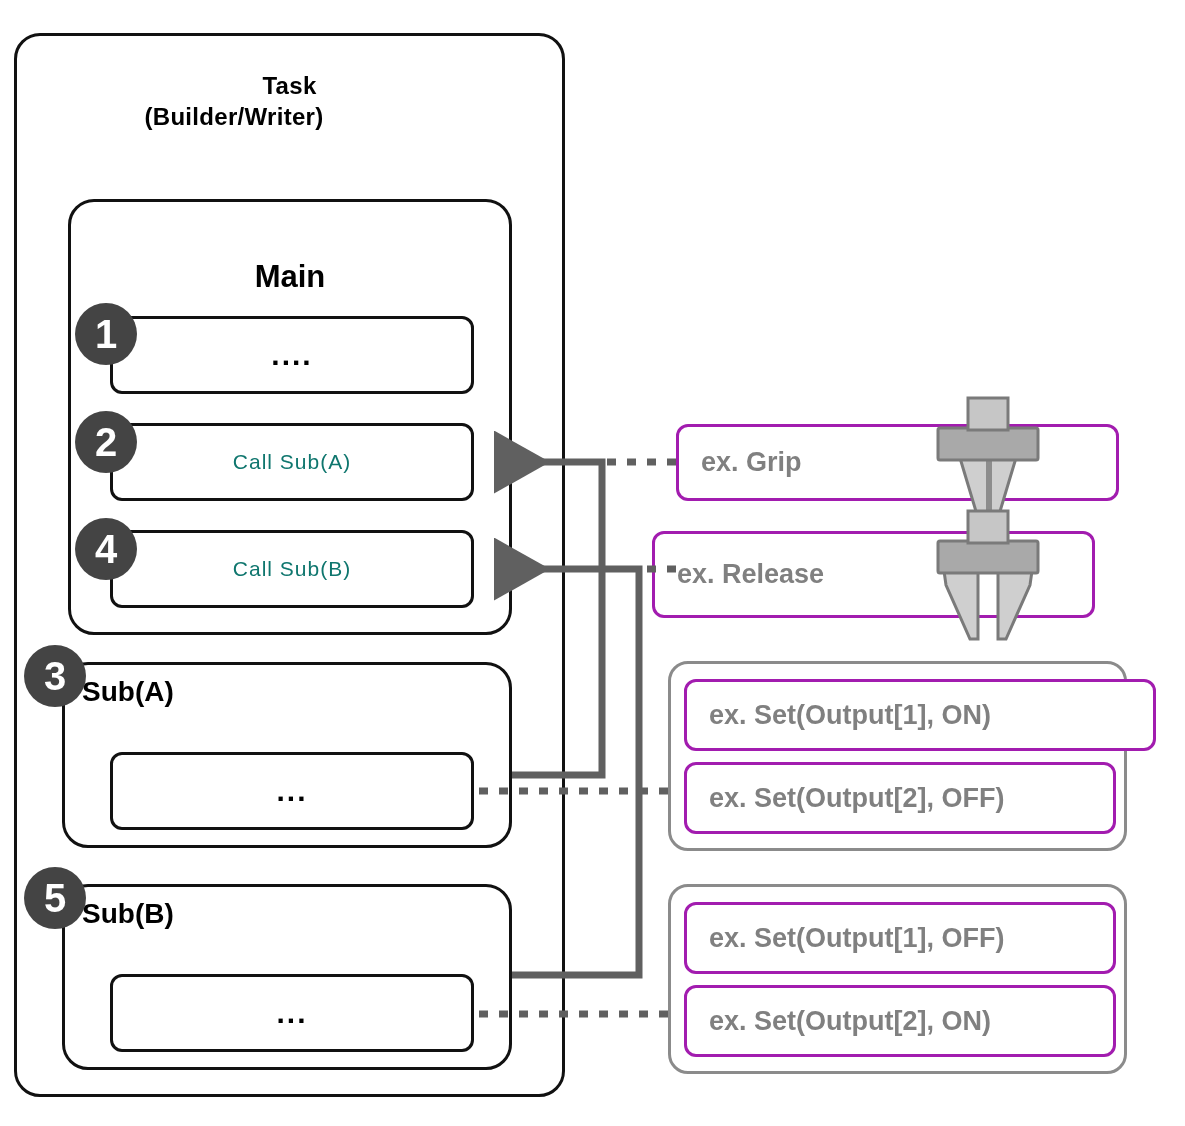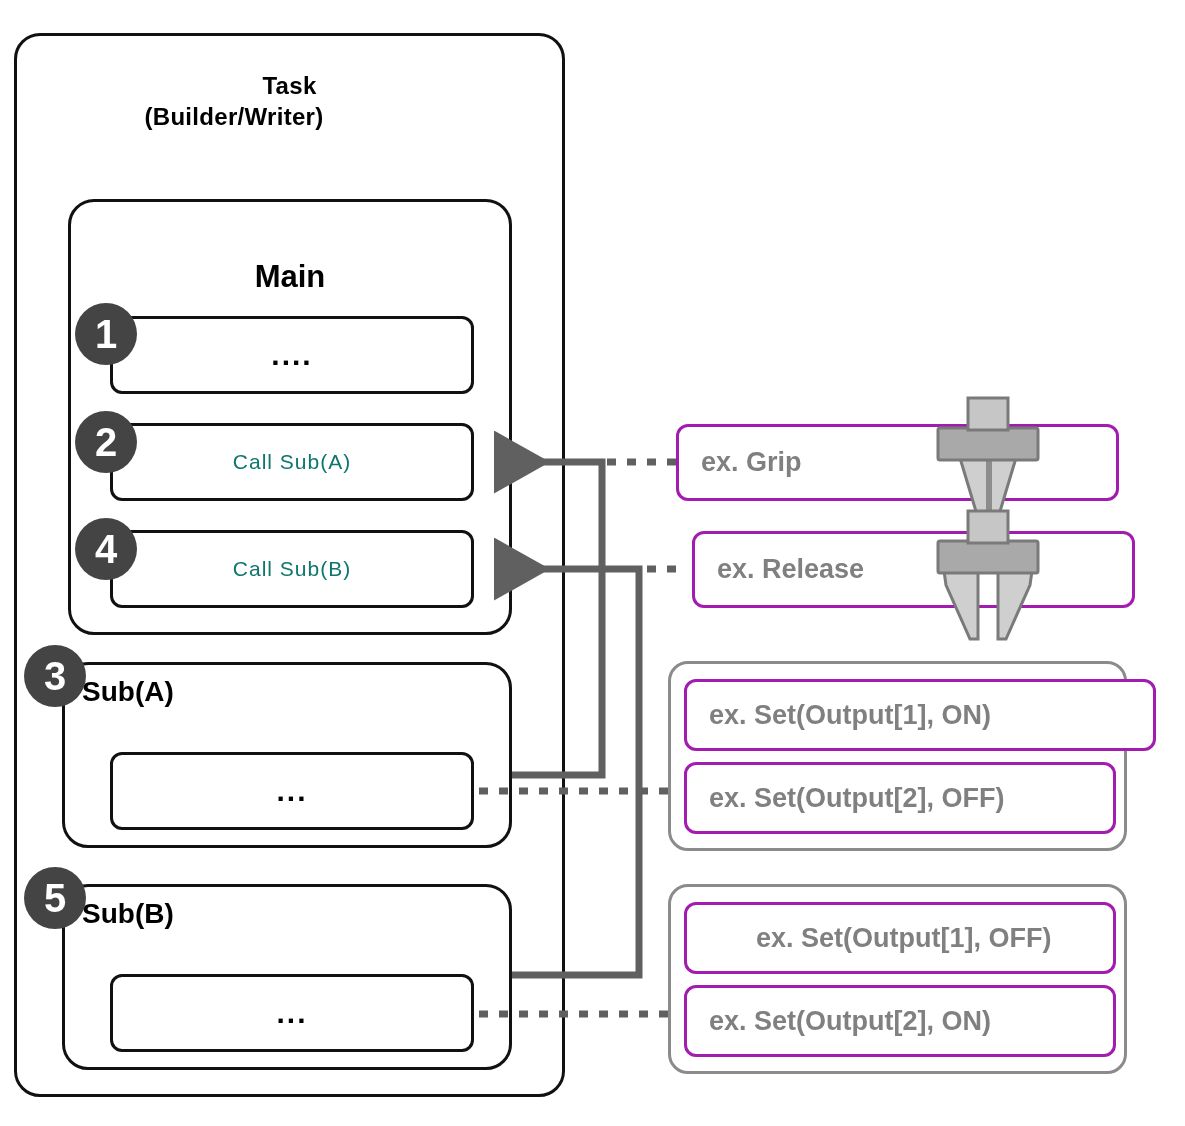--- a/index.html
+++ b/index.html
@@ -96,34 +96,34 @@
   <div class="t-sub" style="left:82px;top:898px;">Sub(B)</div>
   <div class="box blk-sm ctr" style="left:110px;top:974px;width:364px;height:78px;">
     <span class="t-dots">...</span>
   </div>
   <div class="badge" style="left:24px;top:867px;">5</div>
 
   <div class="box gry lft" style="left:676px;top:424px;width:443px;height:77px;">
     <span class="t-ex">ex. Grip</span>
   </div>
 
-  <div class="box gry lft" style="left:692px;top:531px;width:443px;height:77px;text-align:center;">
+  <div class="box gry lft" style="left:652px;top:531px;width:443px;height:87px;text-align:center;">
     <span class="t-ex">ex. Release</span>
   </div>
 
   <div class="box gry-outer" style="left:668px;top:661px;width:459px;height:190px;"></div>
   <div class="box gry lft" style="left:684px;top:679px;width:472px;height:72px;">
     <span class="t-ex">ex. Set(Output[1], ON)</span>
   </div>
   <div class="box gry lft" style="left:684px;top:762px;width:432px;height:72px;">
     <span class="t-ex">ex. Set(Output[2], OFF)</span>
   </div>
 
   <div class="box gry-outer" style="left:668px;top:884px;width:459px;height:190px;"></div>
-  <div class="box gry lft" style="left:684px;top:902px;width:432px;height:72px;padding-left:47px;">
+  <div class="box gry lft" style="left:684px;top:902px;width:432px;height:72px;">
     <span class="t-ex">ex. Set(Output[1], OFF)</span>
   </div>
   <div class="box gry lft" style="left:684px;top:985px;width:432px;height:72px;">
     <span class="t-ex">ex. Set(Output[2], ON)</span>
   </div>
 
   <svg class="grip" style="left:912px;top:396px;" width="152" height="130" viewBox="0 0 152 130">
     <polygon points="48,62 104,62 86,122 76,128 66,122" fill="#cfcfcf" stroke="#7a7a7a" stroke-width="3"></polygon>
     <rect x="74" y="62" width="6" height="66" fill="#8d8d8d"></rect>
     <rect x="26" y="32" width="100" height="32" rx="2" fill="#a9a9a9" stroke="#7a7a7a" stroke-width="3"></rect>

